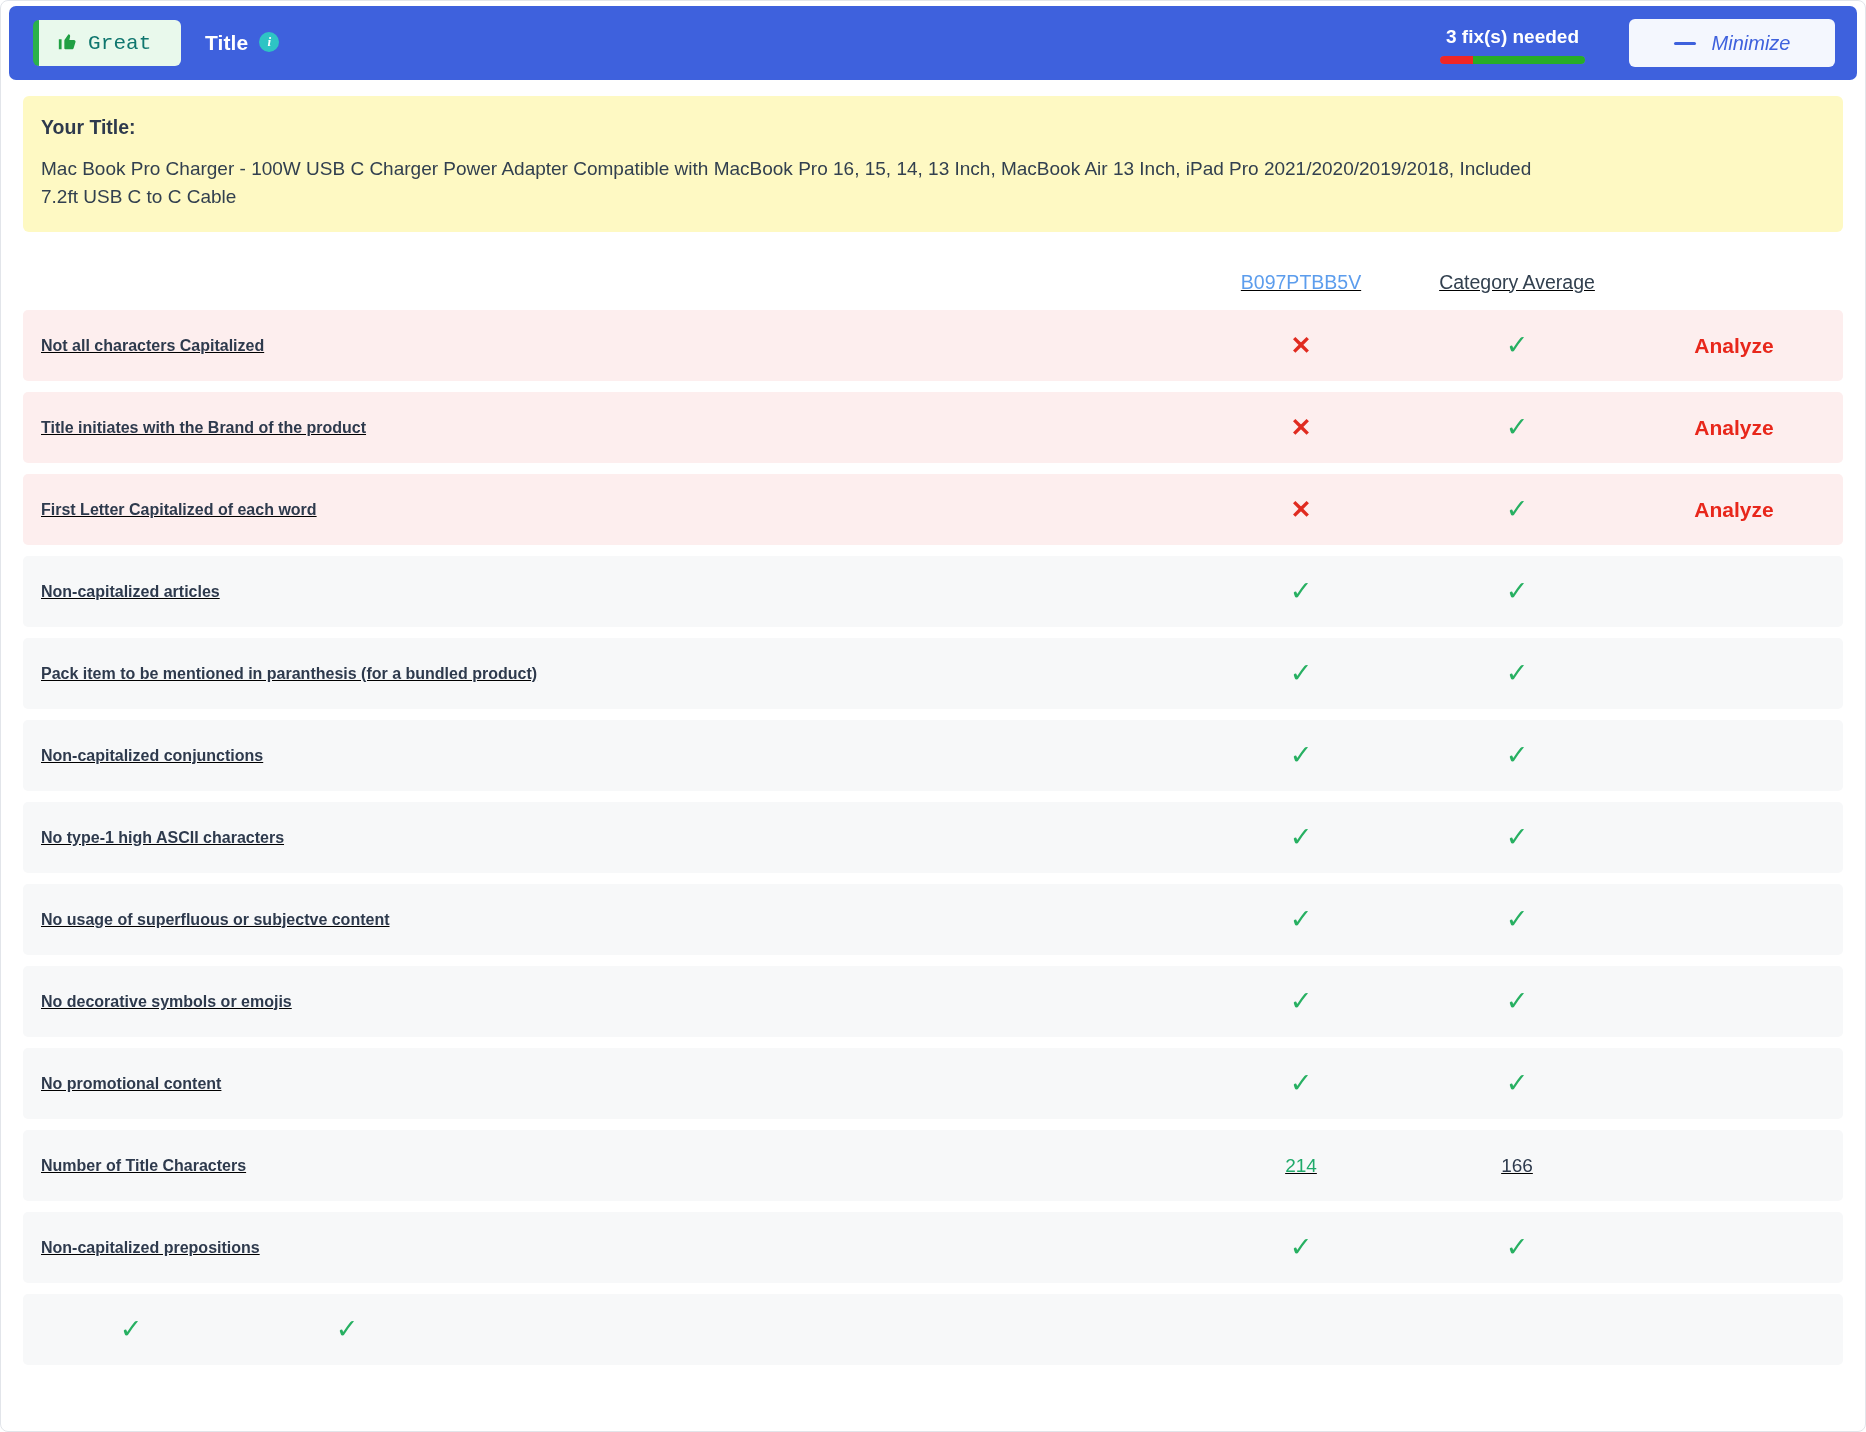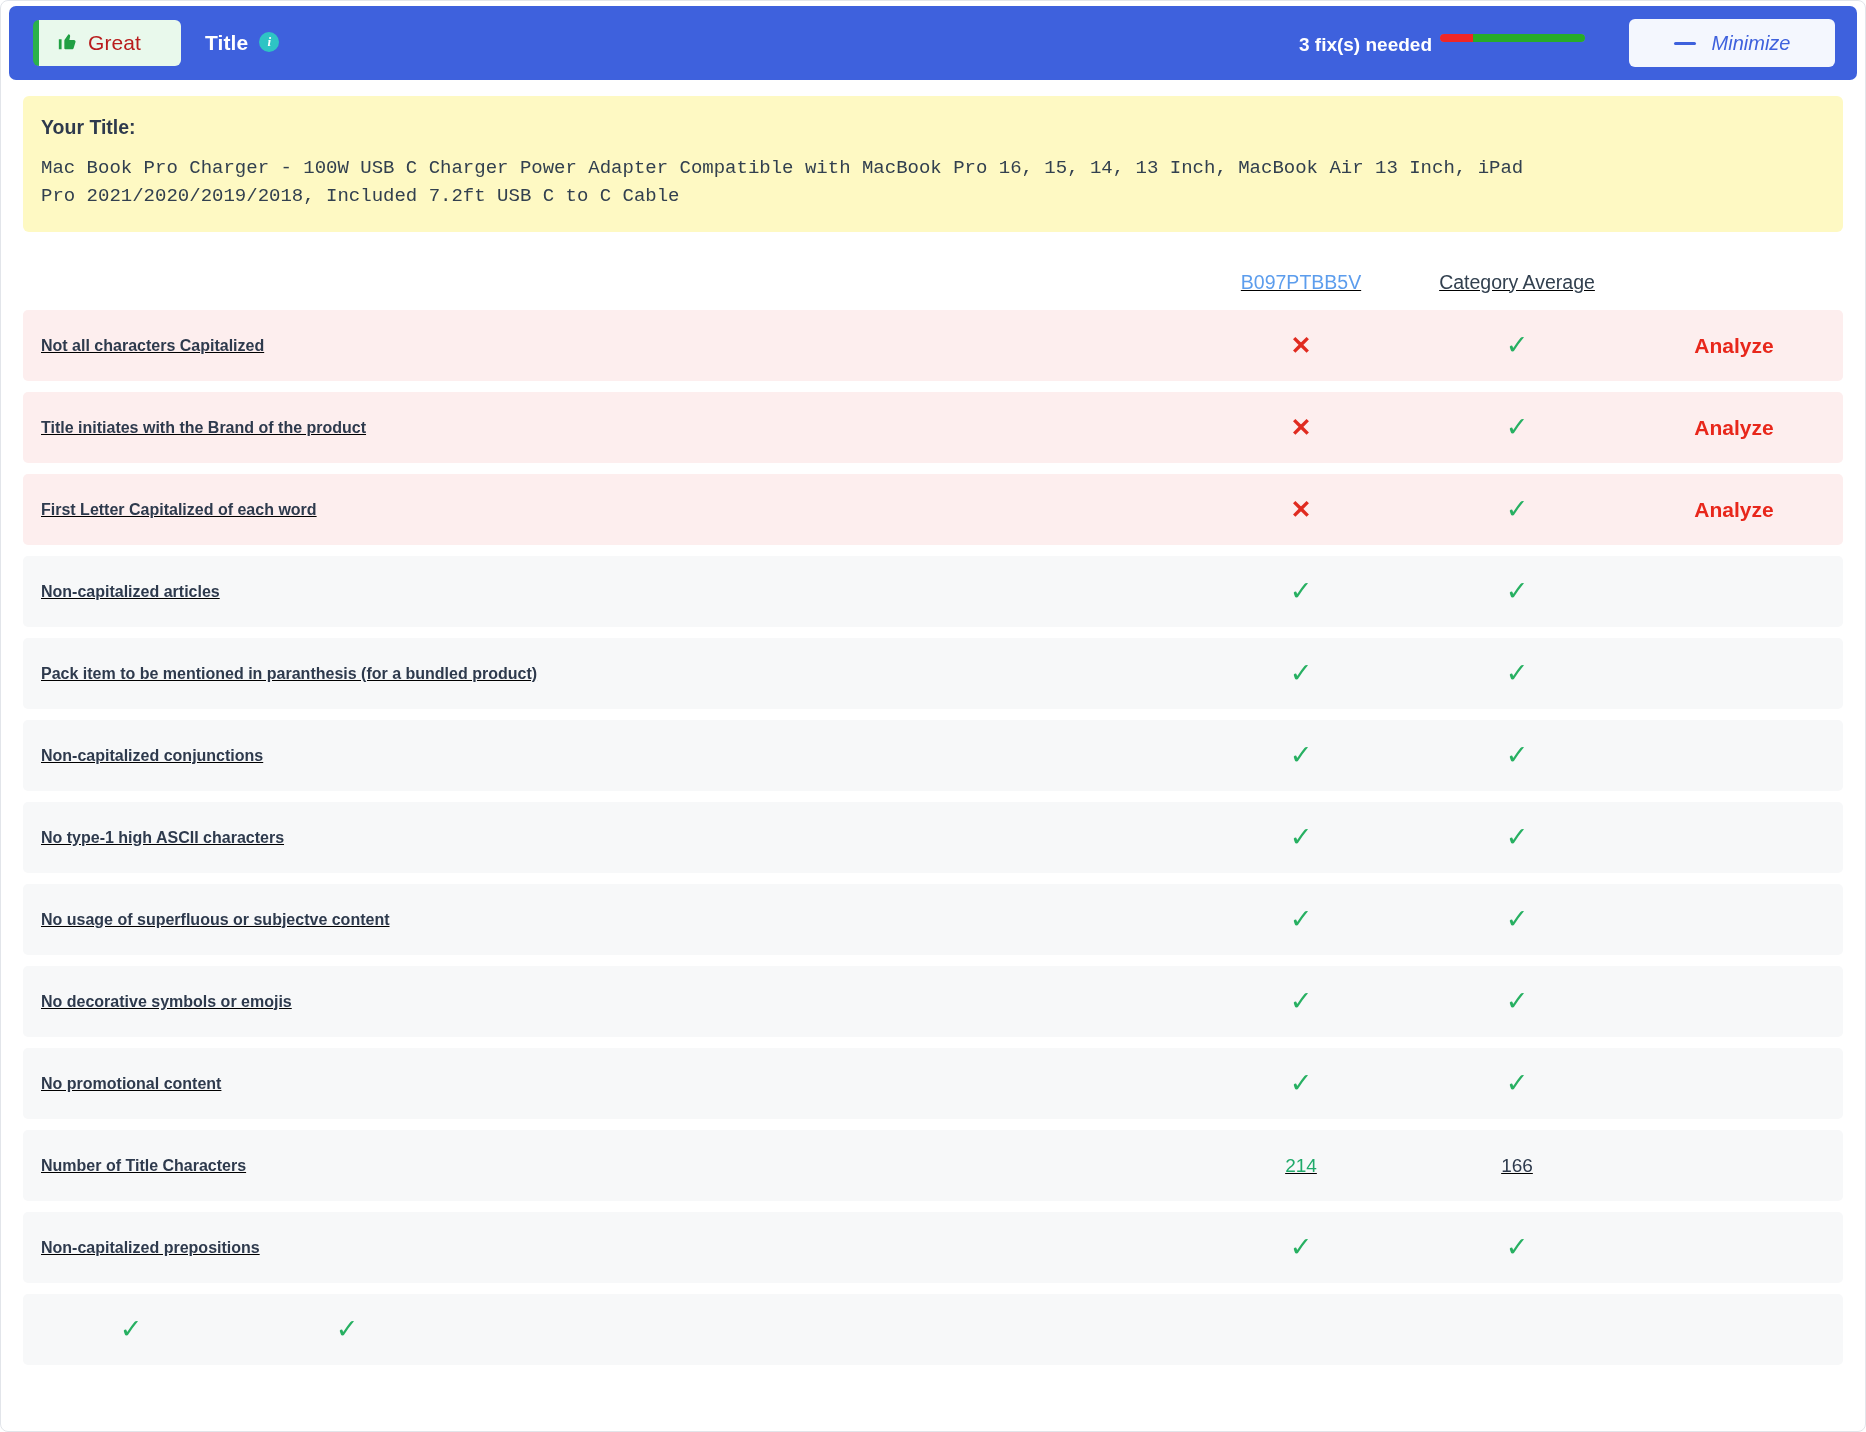--- a/index.html
+++ b/index.html
@@ -45,24 +45,25 @@
     padding: 0 26px 0 18px;
     min-width: 148px;
   }
   .badge .thumb-icon {
     color: #20a043;
     font-size: 22px;
     line-height: 1;
     display: inline-block;
   }
   .badge .badge-label {
-    color: #b91c1c;
+    color: #0f766e;
     font-size: 21px;
     font-weight: 400;
     letter-spacing: .1px;
+    font-family: Liberation Mono, monospace;
   }
 
   .header-title {
     color: #ffffff;
     font-size: 21px;
     font-weight: 700;
     margin-left: 24px;
     letter-spacing: .1px;
   }
 
@@ -87,22 +88,22 @@
 
   .header-right {
     margin-left: auto;
     display: flex;
     align-items: center;
     gap: 44px;
   }
 
   .fix-block {
     display: flex;
-    flex-direction: row;
-    align-items: flex-start;
+    flex-direction: column;
+    align-items: center;
     gap: 8px;
     padding-top: 4px;
   }
   .fix-label {
     color: #ffffff;
     font-size: 19px;
     font-weight: 700;
     white-space: nowrap;
   }
   .fix-bar {
@@ -155,21 +156,20 @@
     font-weight: 700;
     color: #2e3a4d;
     margin-bottom: 16px;
   }
   .title-panel .panel-text {
     font-size: 19px;
     color: #32404f;
     line-height: 1.45;
     max-width: 1500px;
     font-weight: 400;
-    font-family: Liberation Mono, monospace;
   }
 
   
   .table {
     margin: 22px 22px 0 22px;
   }
 
   .row {
     display: flex;
     align-items: center;

